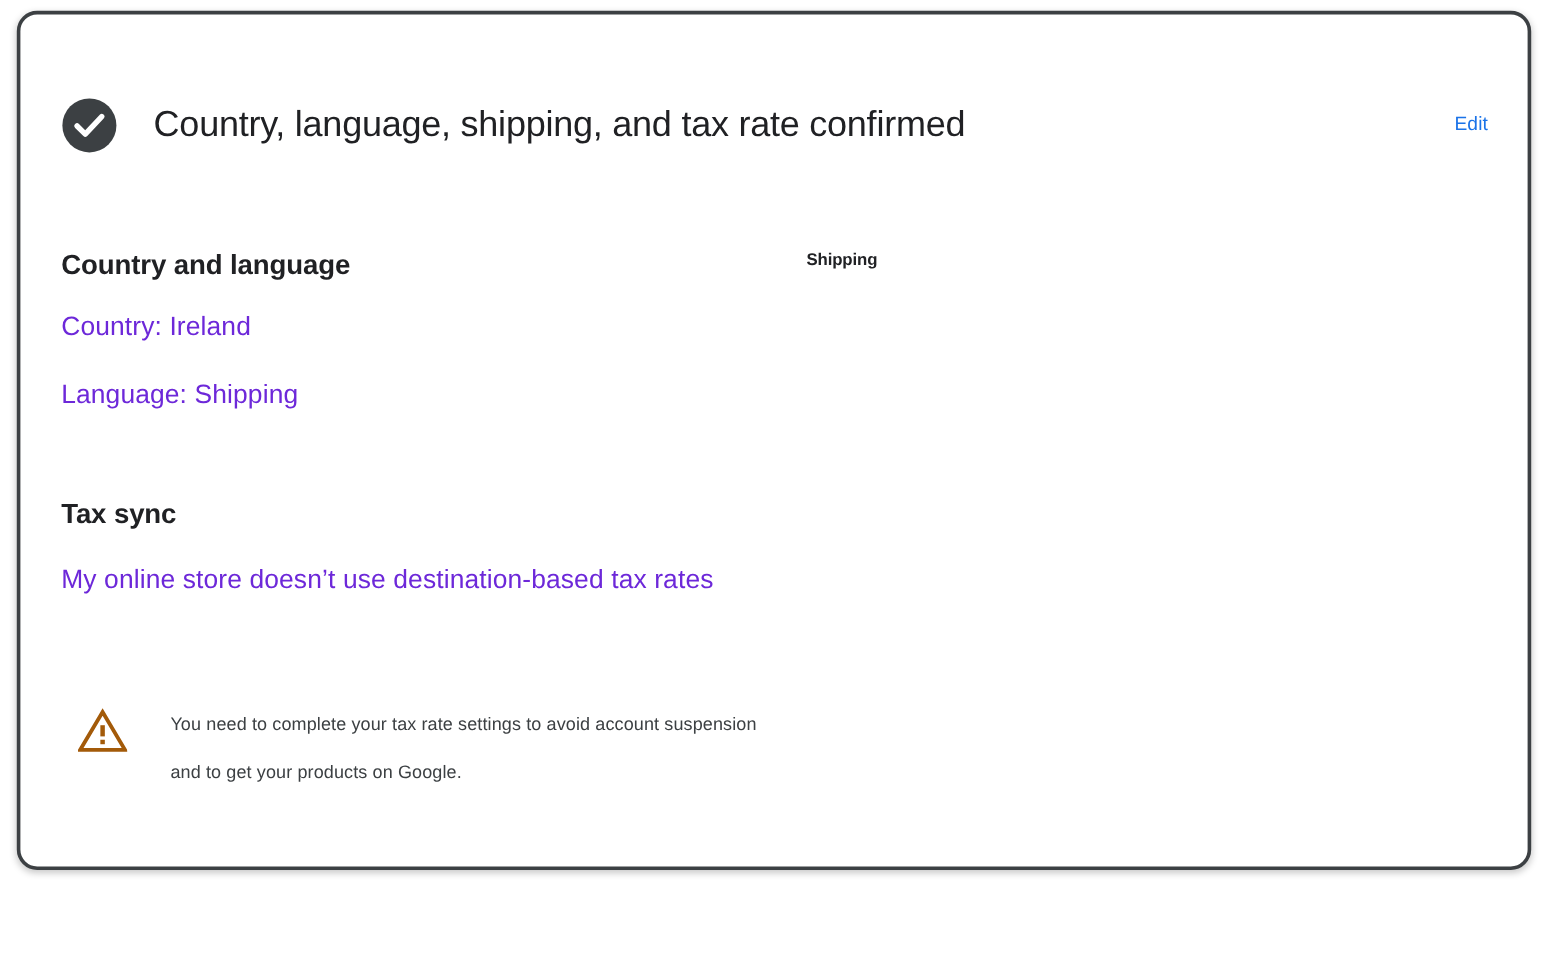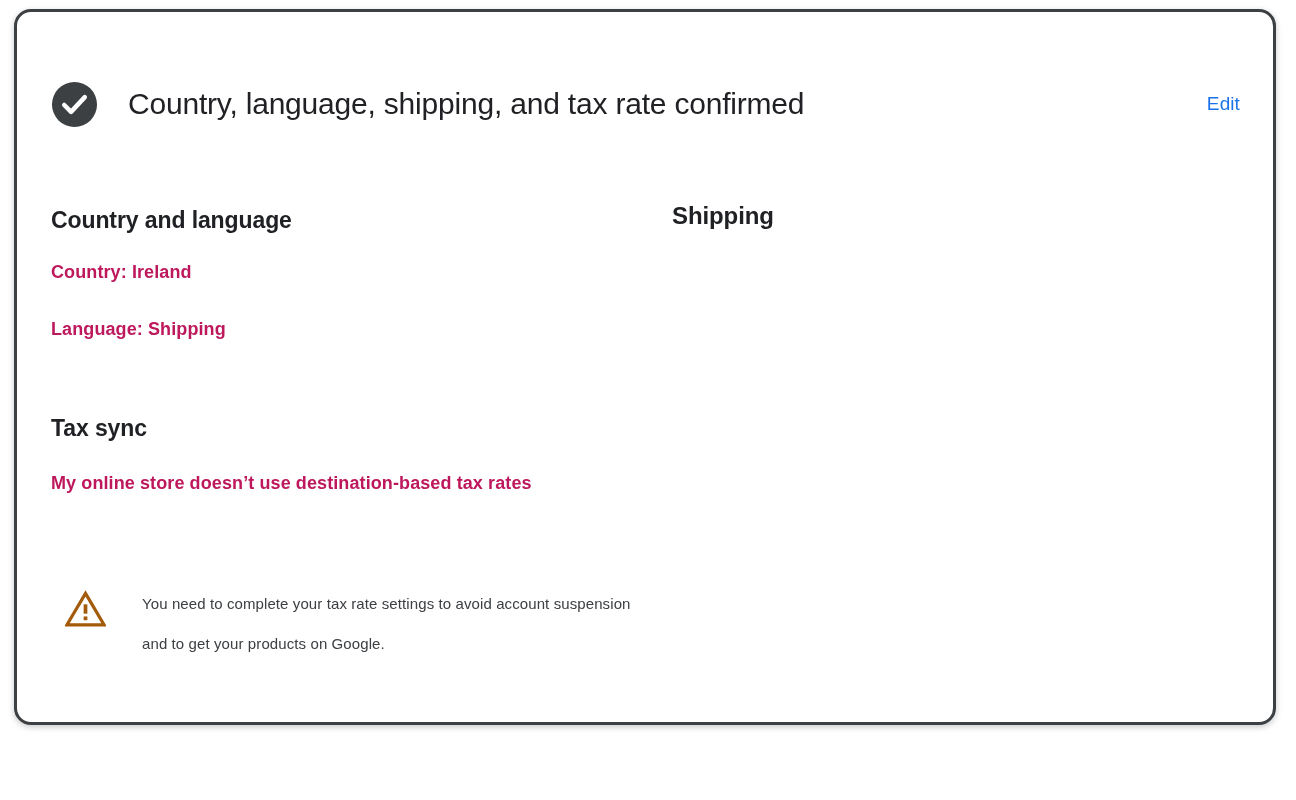--- a/index.html
+++ b/index.html
@@ -57,21 +57,21 @@
     font-weight: 400;
     color: #202124;
     letter-spacing: -0.2px;
     white-space: nowrap;
   }
 
   .edit-link {
     position: absolute;
     right: 33px;
     top: 69px;
-    font-size: 19px;
+    font-size: 16px;
     line-height: 46px;
     color: #1a73e8;
     font-weight: 400;
     cursor: pointer;
     text-decoration: none;
     letter-spacing: 0.1px;
   }
 
   
   .body-area {
@@ -98,29 +98,29 @@
 
   .sec-title {
     font-size: 23px;
     line-height: 30px;
     font-weight: 700;
     color: #202124;
     letter-spacing: -0.1px;
     margin: 0;
   }
   .sec-title.small {
-    font-size: 24px;
+    font-size: 14px;
     line-height: 28px;
   }
 
   .sec-body {
-    font-size: 18px;
+    font-size: 22px;
     line-height: 40px;
-    font-weight: 700;
-    color: #be185d;
+    font-weight: 400;
+    color: #6d28d9;
     margin: 0;
     letter-spacing: 0.1px;
   }
   .sec-body.wrap {
     line-height: 40px;
   }
 
   .block-country { position: absolute; left: 0; top: 47px; }
   .block-country .sec-body { margin-top: 17px; }
 

